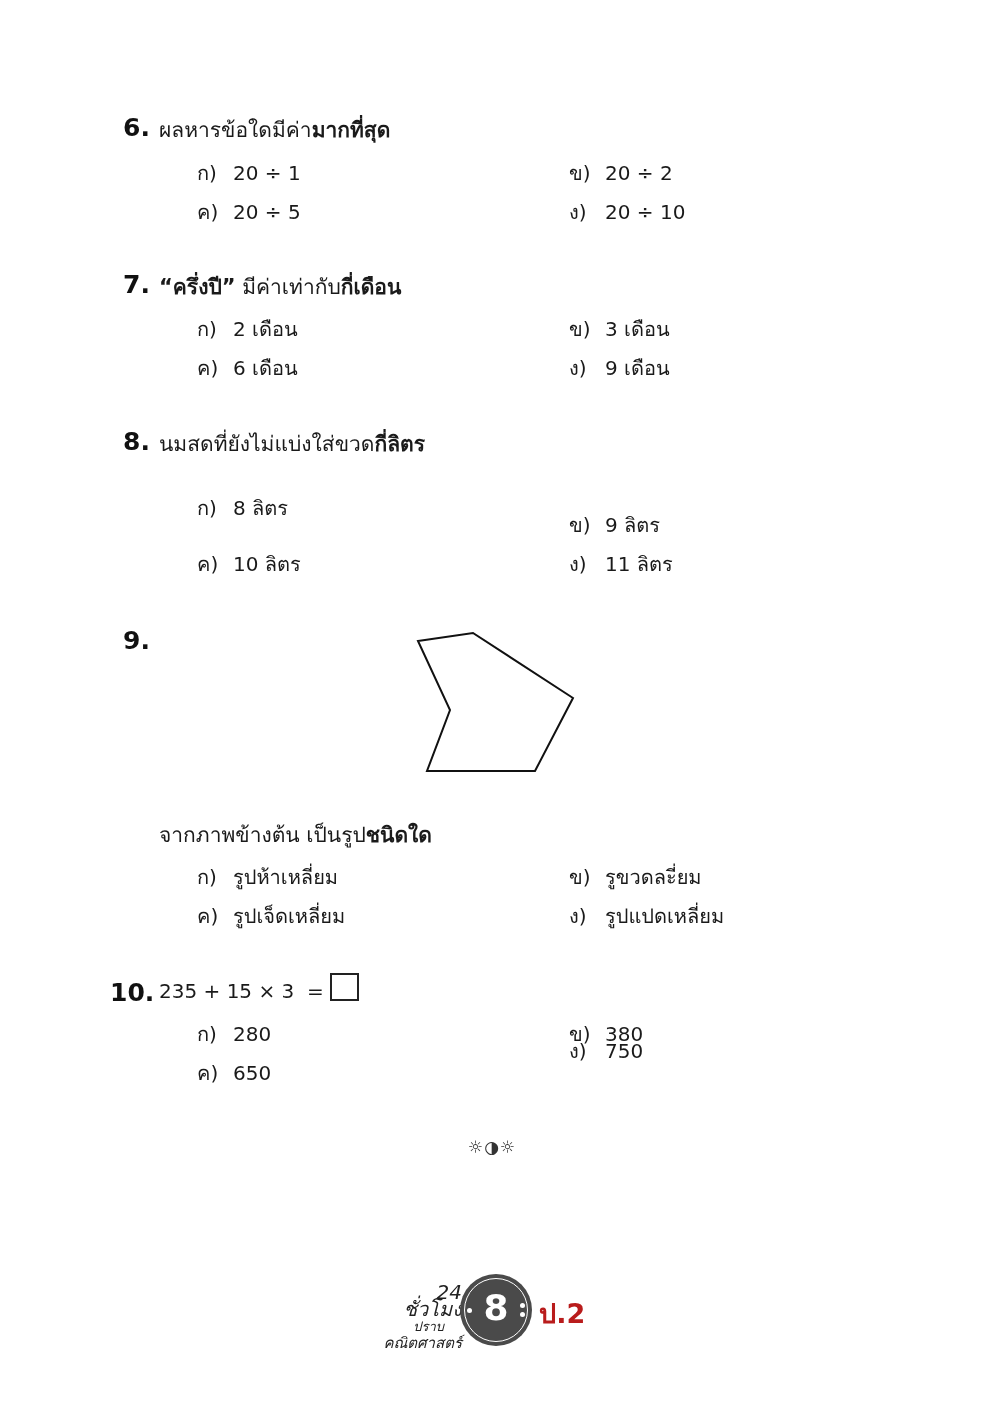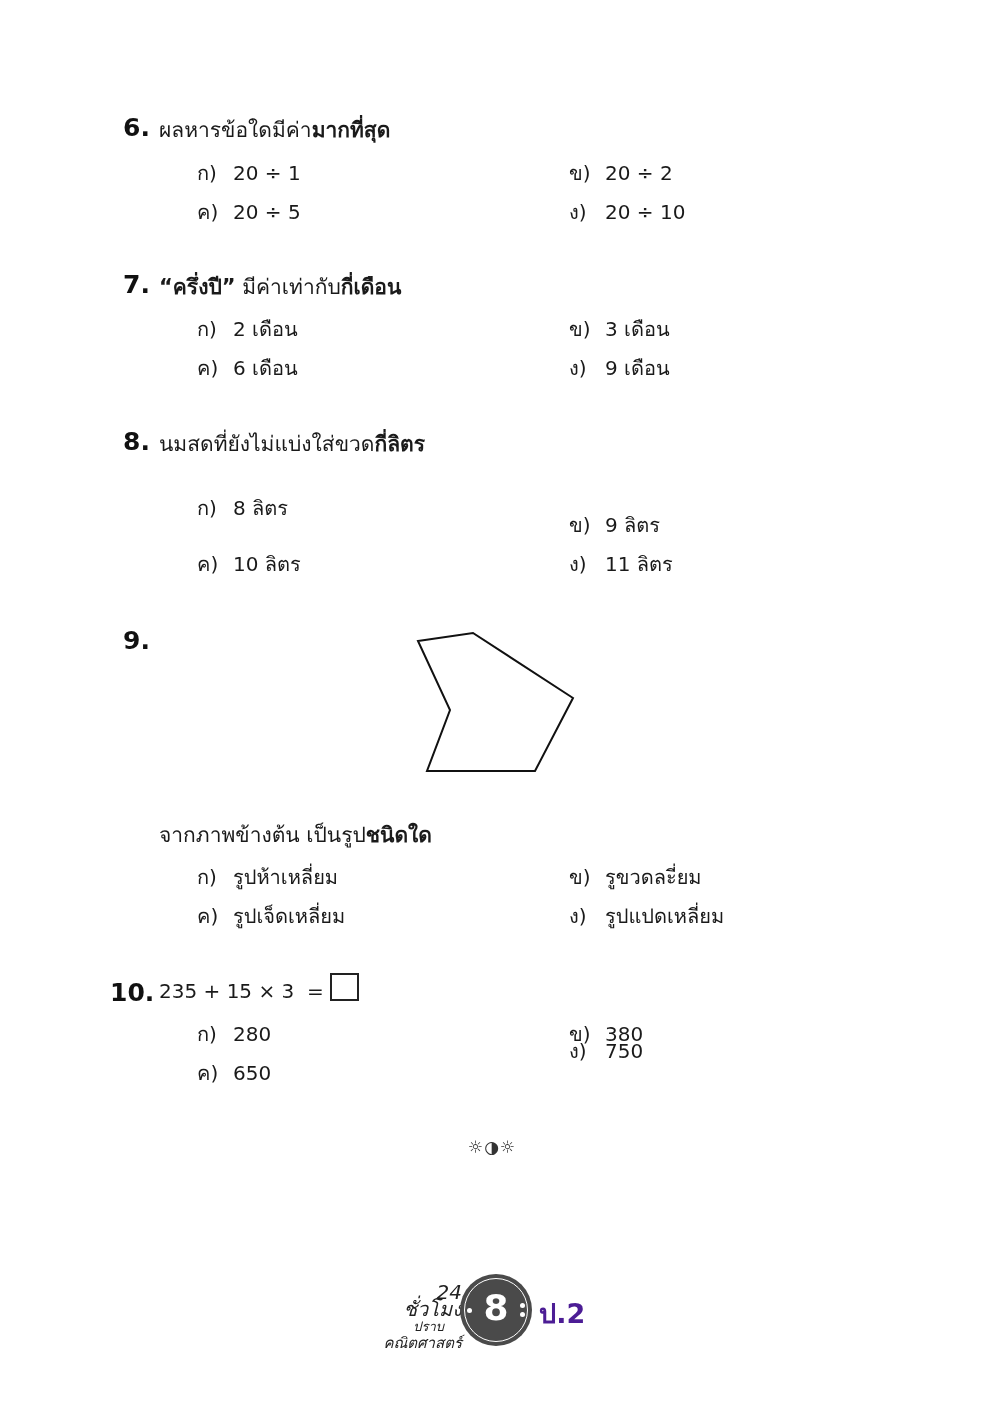--- a/index.html
+++ b/index.html
@@ -19,21 +19,21 @@
   .ornament { position:absolute; left:468px; top:1137px; font-size:17px; color:#333; letter-spacing:1px; }
   .footer-left { position:absolute; left:380px; top:1284px; width:82px; text-align:right;
                  font-style:italic; font-size:13px; line-height:17px; color:#222; }
   .badge { position:absolute; left:460px; top:1274px; width:72px; height:72px; border-radius:50%;
            background:#4a4a4a; }
   .badge-ring { position:absolute; left:4px; top:4px; right:4px; bottom:4px; border-radius:50%;
                 border:1.5px solid #fff; }
   .badge-num { position:absolute; left:0; right:0; top:13px; text-align:center; color:#fff;
                font-weight:bold; font-size:36px; }
   .dot { position:absolute; width:5px; height:5px; border-radius:50%; background:#fff; }
-  .grade { position:absolute; left:539px; top:1292px; font-weight:bold; font-size:27px; color:#4c1d95; }
+  .grade { position:absolute; left:539px; top:1292px; font-weight:bold; font-size:27px; color:#b91c1c; }
 </style>
 </head>
 <body>
 
 <div class="q">
   <span class="qnum" style="left:123px;top:113px;">6.</span>
   <div class="qtext" style="top:111px;">
     <span>ผลหารข้อใดมีค่า</span><b>มากที่สุด</b>
   </div>
   <div class="opt col1" style="top:157px;"><span class="lbl">ก)</span><span>20 ÷ 1</span></div>

